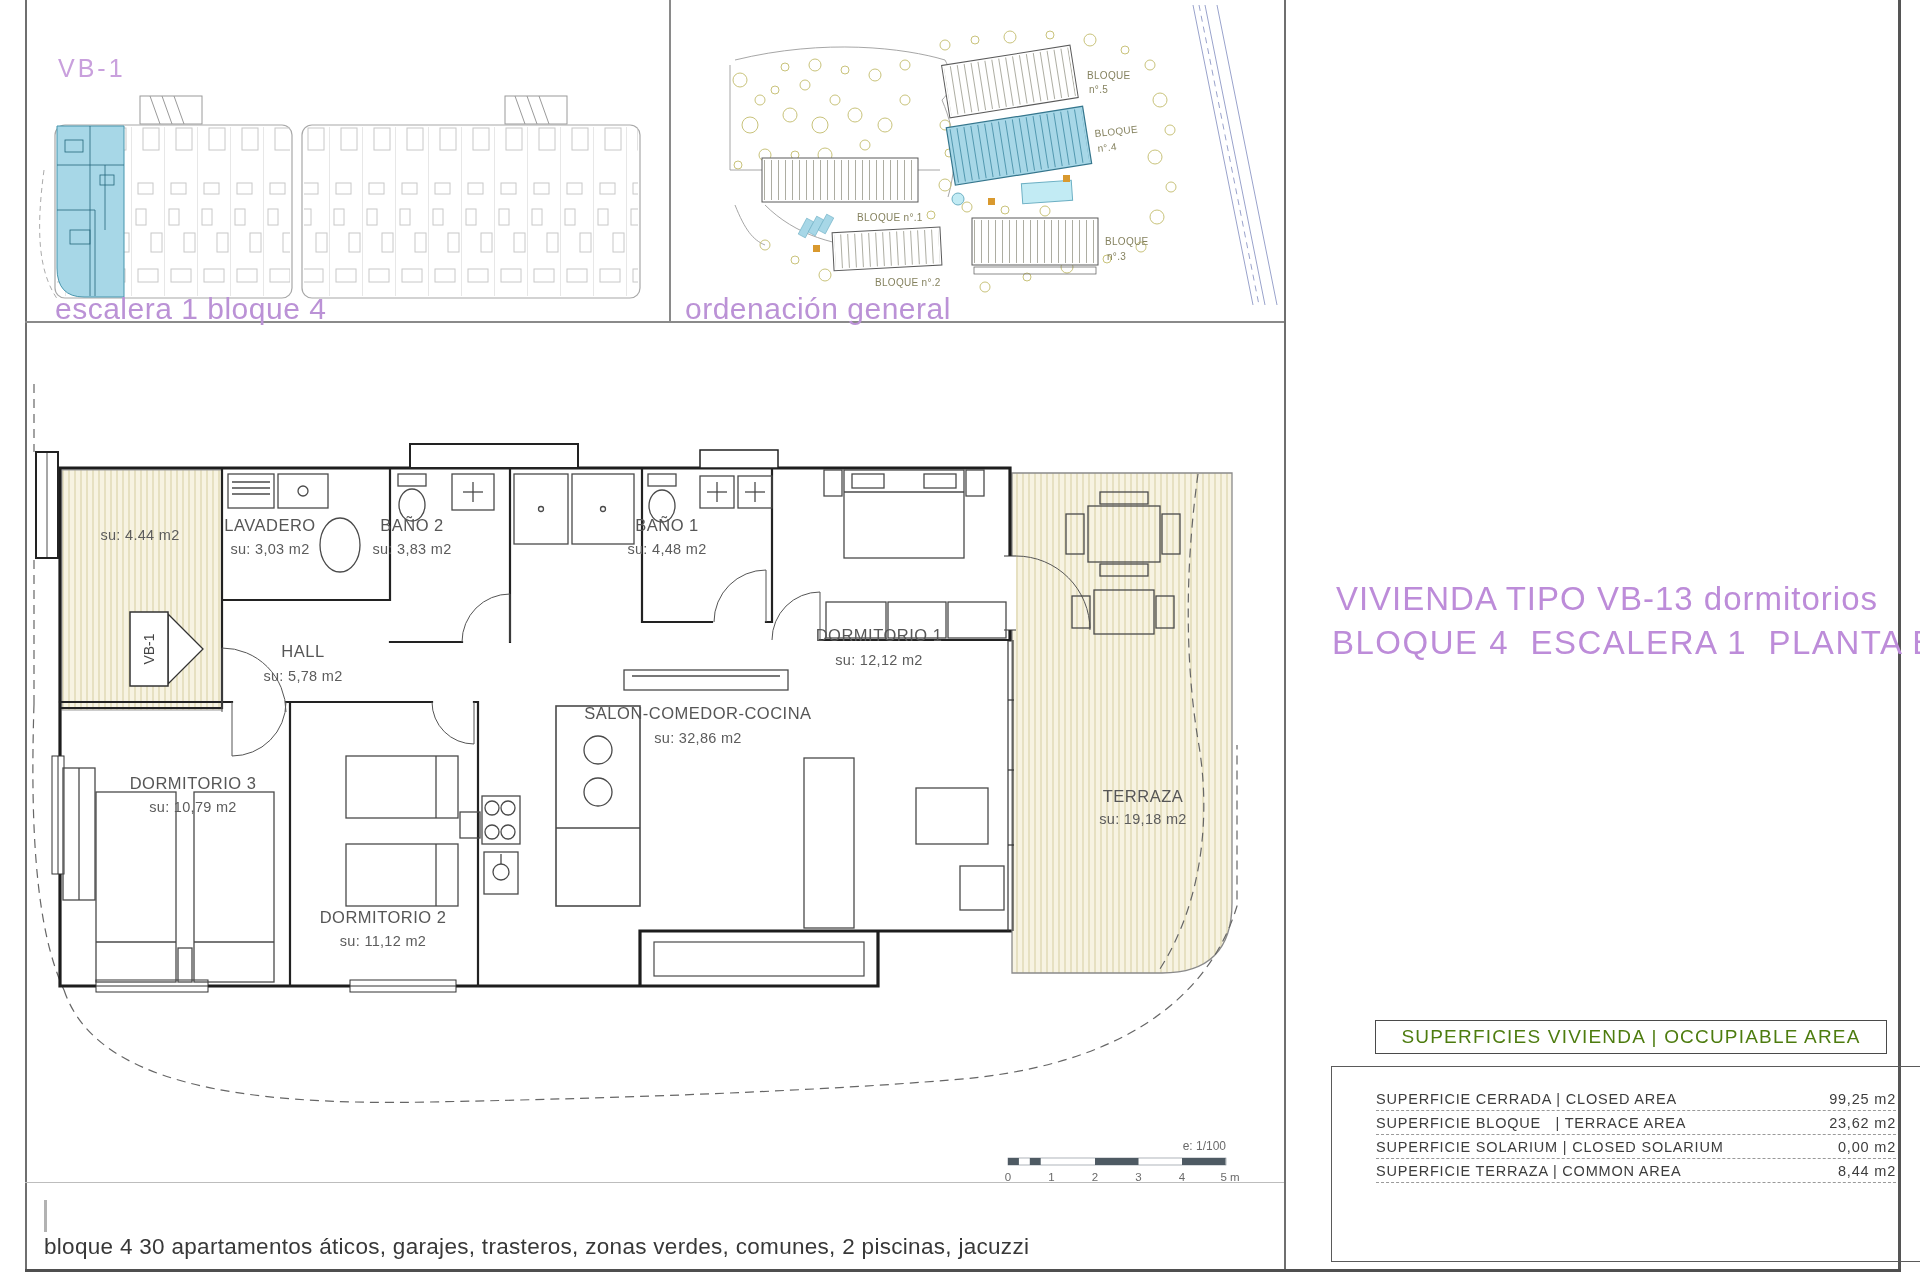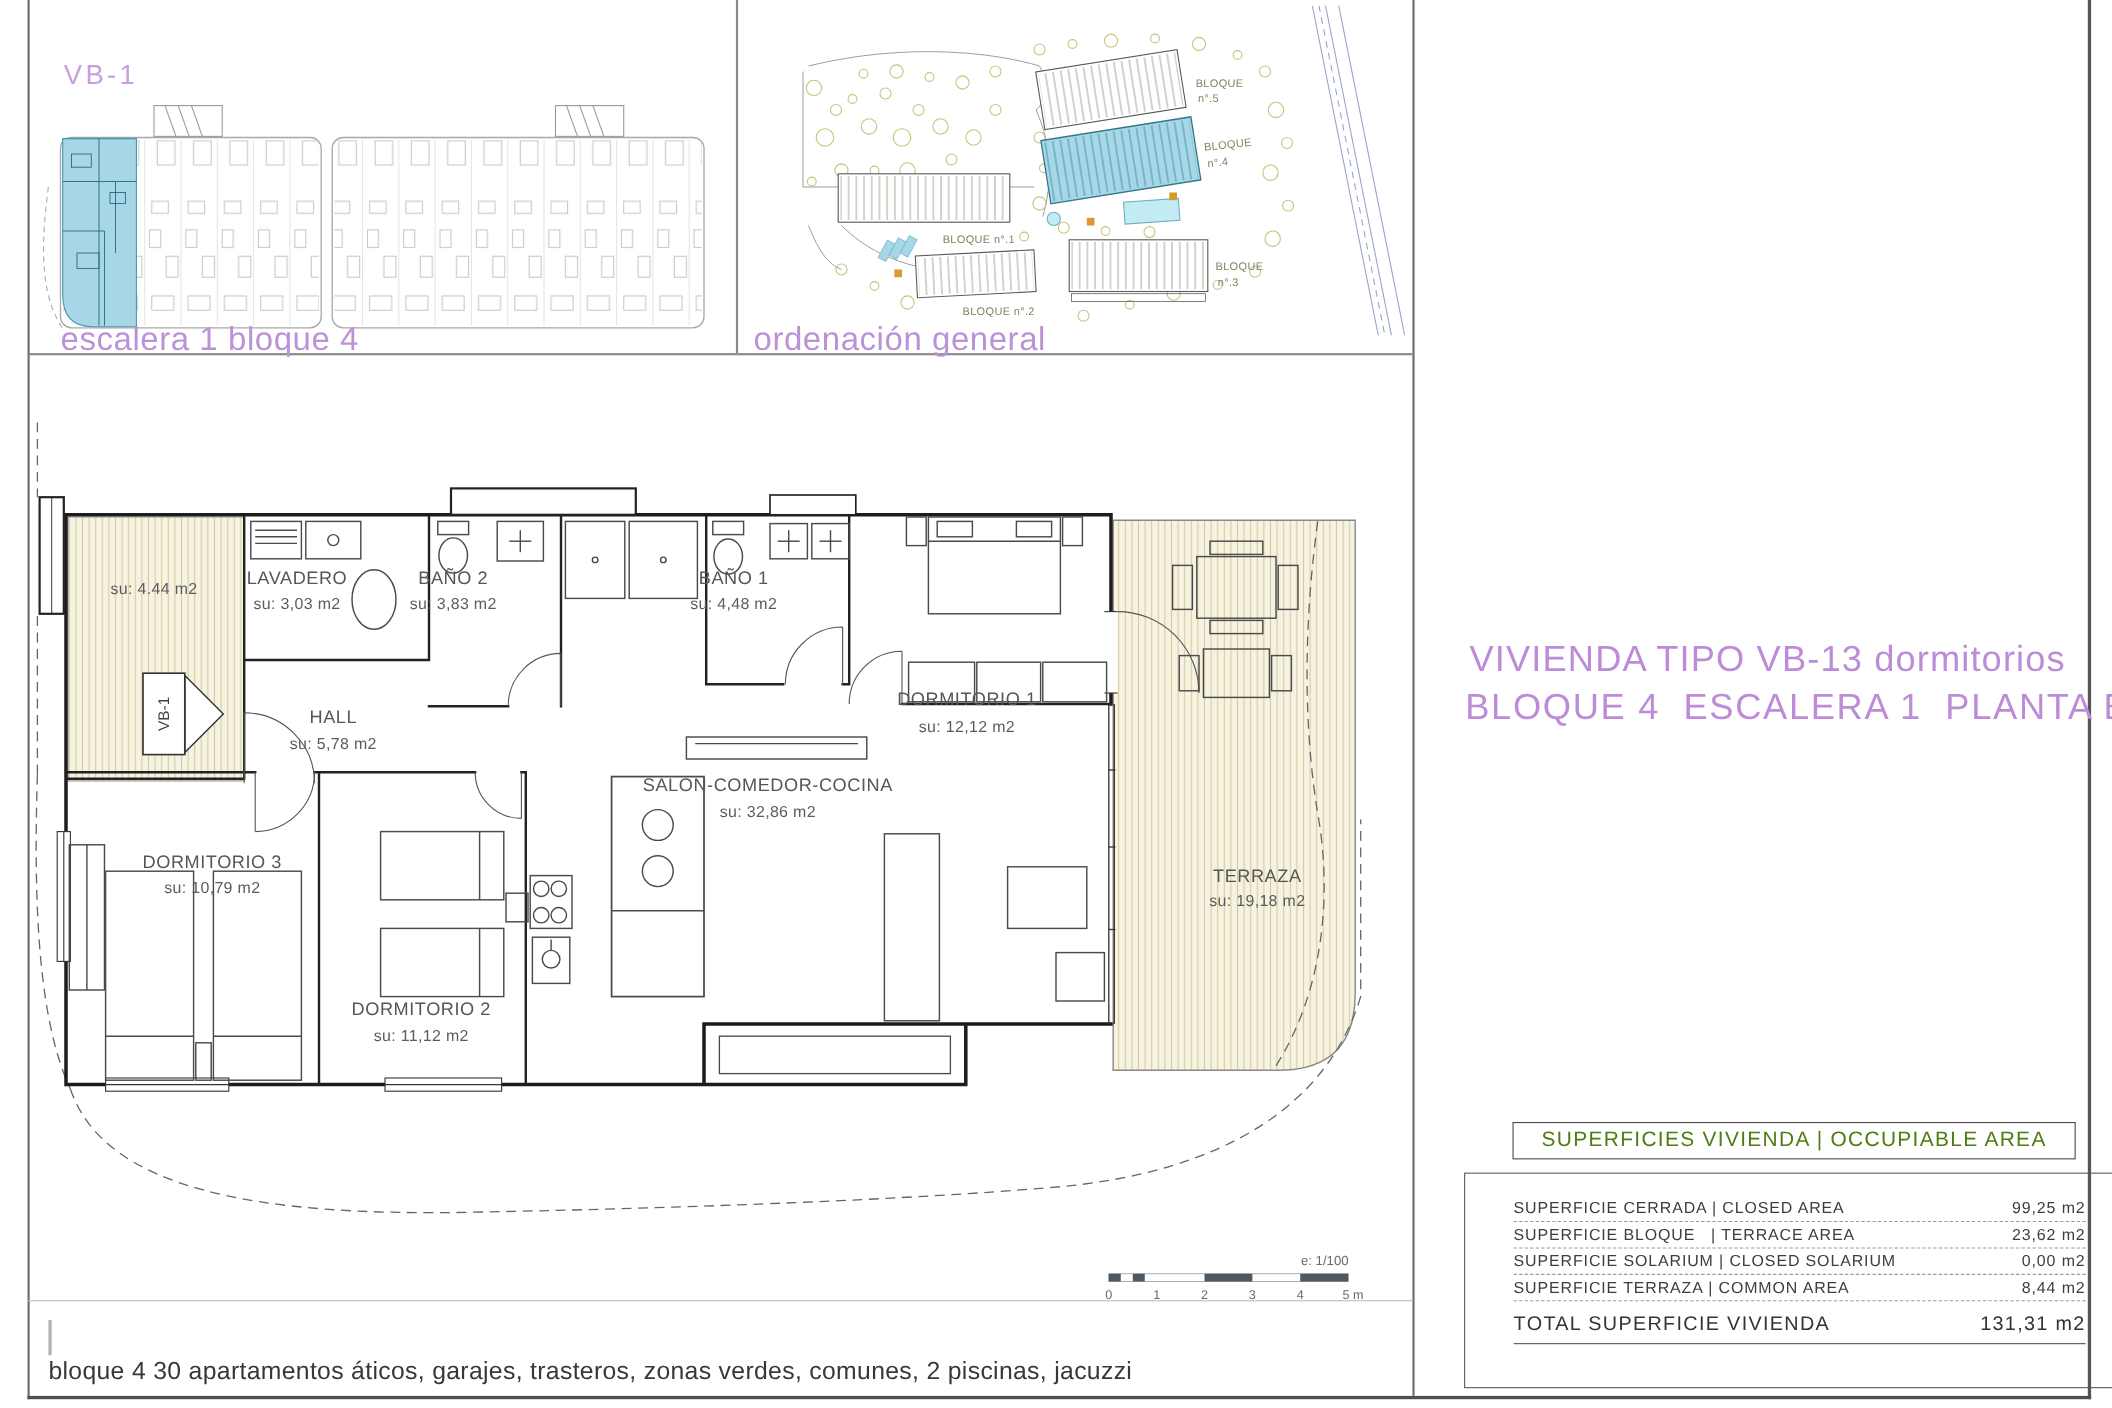--- a/index.html
+++ b/index.html
@@ -234,24 +234,20 @@
     <span>23,62 m2</span>
   </div>
   <div class="tbl-row">
     <span>SUPERFICIE SOLARIUM | CLOSED SOLARIUM</span>
     <span>0,00 m2</span>
   </div>
   <div class="tbl-row">
     <span>SUPERFICIE TERRAZA | COMMON AREA</span>
     <span>8,44 m2</span>
   </div>
-  <div class="tbl-total">
-    <span>TOTAL SUPERFICIE VIVIENDA</span>
-    <span>131,31 m2</span>
-  </div>
 </div>
 
 <svg style="left:25px;top:330px;" width="1260" height="940" viewBox="25 330 1260 940">
   <defs>
     <pattern id="hatchP" width="6" height="8" patternUnits="userSpaceOnUse">
       <rect width="6" height="8" fill="#f7f3e2"></rect>
       <line x1="3" y1="0" x2="3" y2="8" stroke="#d5cda0" stroke-width="1"></line>
     </pattern>
   </defs>
 

